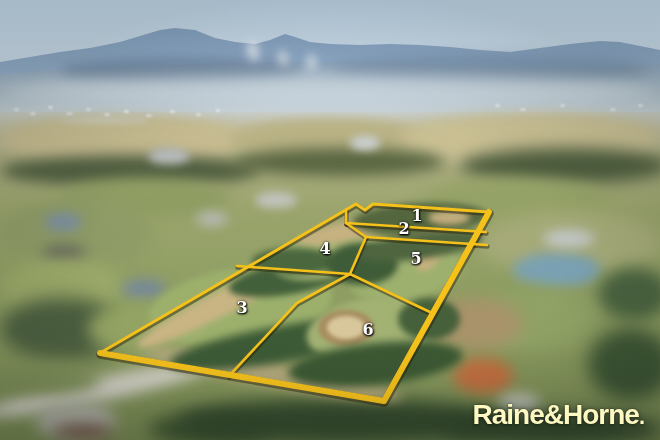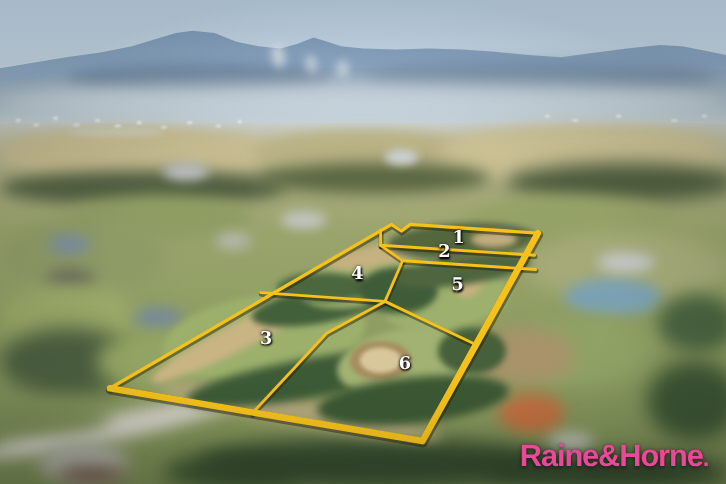--- a/index.html
+++ b/index.html
@@ -173,14 +173,14 @@
 
   <div class="lot-label lp1">1</div>
   <div class="lot-label lp2">2</div>
   <div class="lot-label lp3">3</div>
   <div class="lot-label lp4">4</div>
   <div class="lot-label lp5">5</div>
   <div class="lot-label lp6">6</div>
 
   <div class="vignette"></div>
 
-  <div class="logo" style="color: #ec4899;"><span>Raine&amp;Horne</span><span class="dot">.</span></div>
+  <div class="logo" style="color: #fef9c3;"><span>Raine&amp;Horne</span><span class="dot">.</span></div>
 </div>
 
 </body></html>

